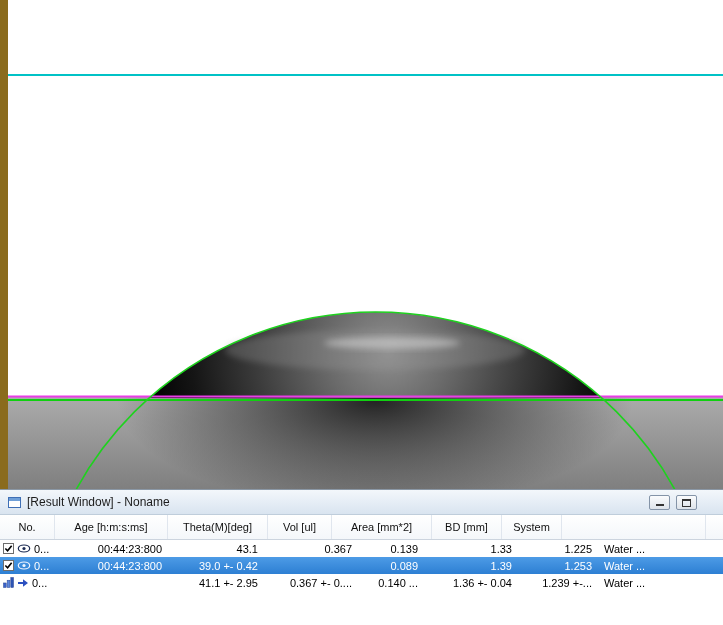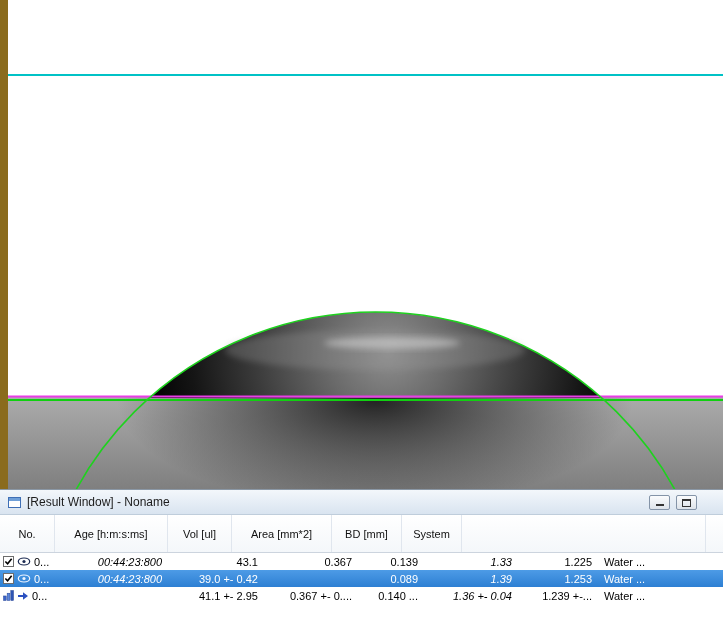--- a/index.html
+++ b/index.html
@@ -22,41 +22,41 @@
   .win-icon::before { content:""; position:absolute; top:0; left:0; right:0; height:3px; background:#6f9fd8; }
   .title-text { font-size:12px; color:#1c1c1c; white-space:nowrap; }
   .tb-buttons { margin-left:auto; margin-right:18px; display:flex; gap:6px; }
   .tb-btn { width:21px; height:15px; border:1px solid #8494a8; border-radius:2px;
             background:linear-gradient(#fbfcfd,#dde3ea);
             display:inline-flex; align-items:flex-end; justify-content:center; }
   .g-min { width:8px; height:2px; background:#333; margin-bottom:3px; }
   .g-max { width:9px; height:8px; border:1px solid #333; border-top:2px solid #333; margin-bottom:2px; }
 
   
-  .theader { display:flex; height:38px; background:linear-gradient(#ffffff,#f4f7fa);
+  .theader { display:flex; height:25px; background:linear-gradient(#ffffff,#f4f7fa);
              border-bottom:1px solid #ccd4de; font-size:11px; color:#111; }
   .hcell { display:flex; align-items:center; justify-content:center;
            border-right:1px solid #e0e6ee; height:100%; flex-shrink:0; white-space:nowrap; }
   .hcell.c-fill { flex:1 1 auto; border-right:none; }
   .hcell.c-corner { border-left:1px solid #e0e6ee; border-right:none; }
 
   
   .c-no{width:55px} .c-age{width:113px} .c-theta{width:100px} .c-ift{width:98px}
   .c-vol{width:64px} .c-area{width:100px} .c-bd{width:70px} .c-system{width:60px}
   .c-corner{width:18px}
 
   
   .trow { display:flex; height:17px; align-items:center; font-size:11px; color:#000; }
   .trow .cell { height:100%; display:flex; align-items:center; flex-shrink:0; white-space:nowrap; overflow:hidden; }
   .cell.num { justify-content:flex-end; }
-  .cell.c-age.num { padding-right:6px;font-style:italic; }
+  .cell.c-age.num { padding-right:6px; }
   .cell.c-theta.num { padding-right:10px; }
   .cell.c-ift.num { padding-right:14px; }
   .cell.c-vol.num { padding-right:12px; }
-  .cell.c-area.num { padding-right:18px;font-style:italic; }
+  .cell.c-area.num { padding-right:18px; }
   .cell.c-bd.num { padding-right:8px; }
   .cell.c-system { padding-left:4px; justify-content:flex-start; }
   .cell.c-no { justify-content:flex-start; padding-left:3px; gap:3px; }
 
   .trow.selected { background:linear-gradient(#4d9be6,#2d7fd3); color:#fff; }
 
   .checkbox { width:11px; height:11px; background:#fff; border:1px solid #6d6d6d;
               display:inline-flex; align-items:center; justify-content:center; flex-shrink:0; }
   .rowicon { display:inline-flex; align-items:center; flex-shrink:0; }
   .icon-eye { color:#1c2b52; }
@@ -129,20 +129,21 @@
           </span>
         <span class="tb-btn">
             <span class="g-max"></span>
           </span>
       </span>
     </div>
 
     <div class="theader">
       <div class="hcell c-no">No.</div>
       <div class="hcell c-age">Age [h:m:s:ms]</div>
+      <div class="hcell c-theta">Theta(M)[deg]</div>
       <div class="hcell c-vol">Vol [ul]</div>
       <div class="hcell c-area">Area [mm*2]</div>
       <div class="hcell c-bd">BD [mm]</div>
       <div class="hcell c-system">System</div>
       <div class="hcell c-fill"></div>
       <div class="hcell c-corner"></div>
     </div>
 
     <div class="tbody">
 

